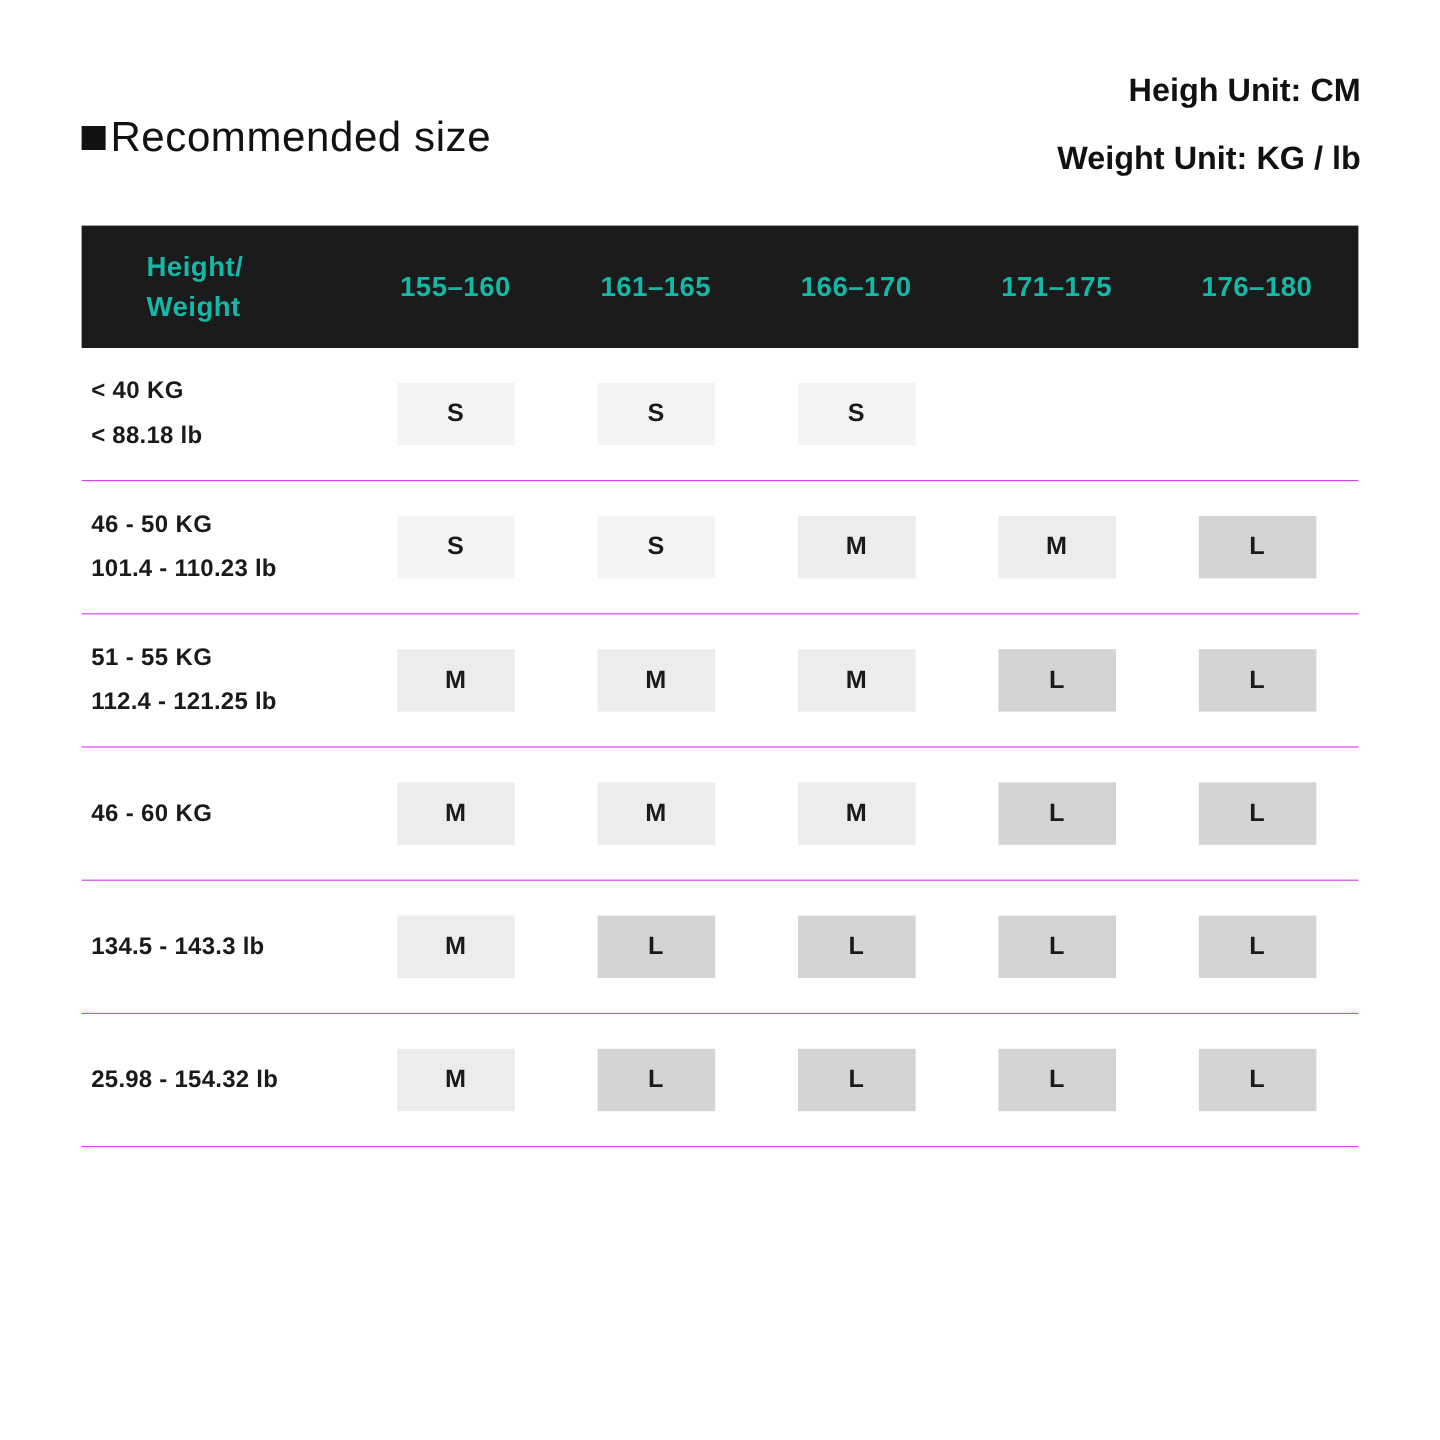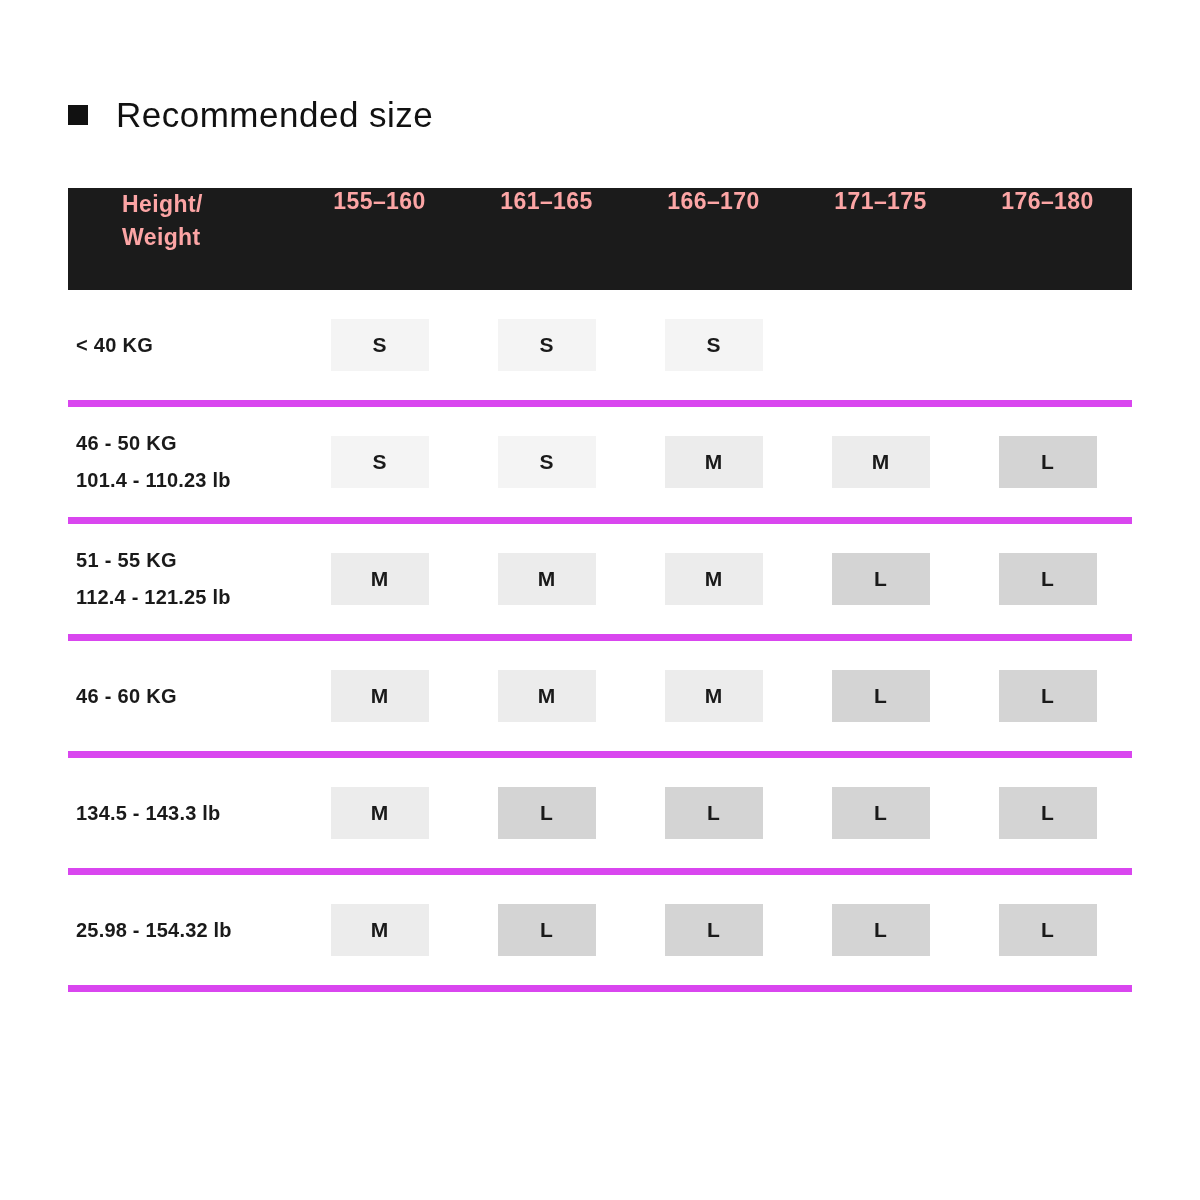--- a/index.html
+++ b/index.html
@@ -18,21 +18,21 @@
     box-sizing: border-box;
   }
 
   
   .title-row {
     position: absolute;
     left: 68px;
     top: 95px;
     display: flex;
     align-items: center;
-    gap: 28px;
+    gap: 4px;
   }
   .title-bullet {
     width: 20px;
     height: 20px;
     background: #111111;
     display: inline-block;
   }
   .title-text {
     font-size: 35px;
     font-weight: 500;
@@ -59,44 +59,44 @@
   
   .table {
     position: absolute;
     left: 68px;
     top: 188px;
     width: 1064px;
   }
   .thead {
     display: flex;
     background: #1b1b1b;
-    color: #fca5a5;
+    color: #14b8a6;
     height: 102px;
-    align-items: flex-start;
+    align-items: center;
   }
   .th {
     font-size: 23px;
     font-weight: bold;
     text-align: center;
     letter-spacing: 0.4px;
   }
   .th-first {
     width: 228px;
     text-align: left;
     padding-left: 54px;
     box-sizing: border-box;
     line-height: 1.45;
   }
   .th-col { width: 167px; }
 
   .trow {
     display: flex;
     align-items: center;
     height: 110px;
-    border-bottom: 7px solid #d946ef;
+    border-bottom: 1px solid #d946ef;
   }
   .rowlabel {
     width: 228px;
     box-sizing: border-box;
     padding-left: 8px;
     font-size: 20px;
     font-weight: bold;
     color: #1a1a1a;
     line-height: 1.85;
   }
@@ -127,38 +127,43 @@
 </head>
 <body>
 
 <div class="page">
 
   <div class="title-row">
     <span class="title-bullet"></span>
     <span class="title-text">Recommended size</span>
   </div>
 
+  <div class="units">
+    <div class="unit-line">Heigh Unit: CM</div>
+    <div class="unit-line">Weight Unit: KG / lb</div>
+  </div>
 
   <div class="table">
 
     <div class="thead">
       <div class="th th-first">
         <span>Height/</span><br>
         <span>Weight</span>
       </div>
       <div class="th th-col">155–160</div>
       <div class="th th-col">161–165</div>
       <div class="th th-col">166–170</div>
       <div class="th th-col">171–175</div>
       <div class="th th-col">176–180</div>
     </div>
 
     <div class="trow">
       <div class="rowlabel">
         <span class="l1">&lt; 40 KG</span>
+        <span class="l2">&lt; 88.18 lb</span>
       </div>
       <div class="cellwrap">
           <div class="cell s">S</div>
         </div>
       <div class="cellwrap">
           <div class="cell s">S</div>
         </div>
       <div class="cellwrap">
           <div class="cell s">S</div>
         </div>

